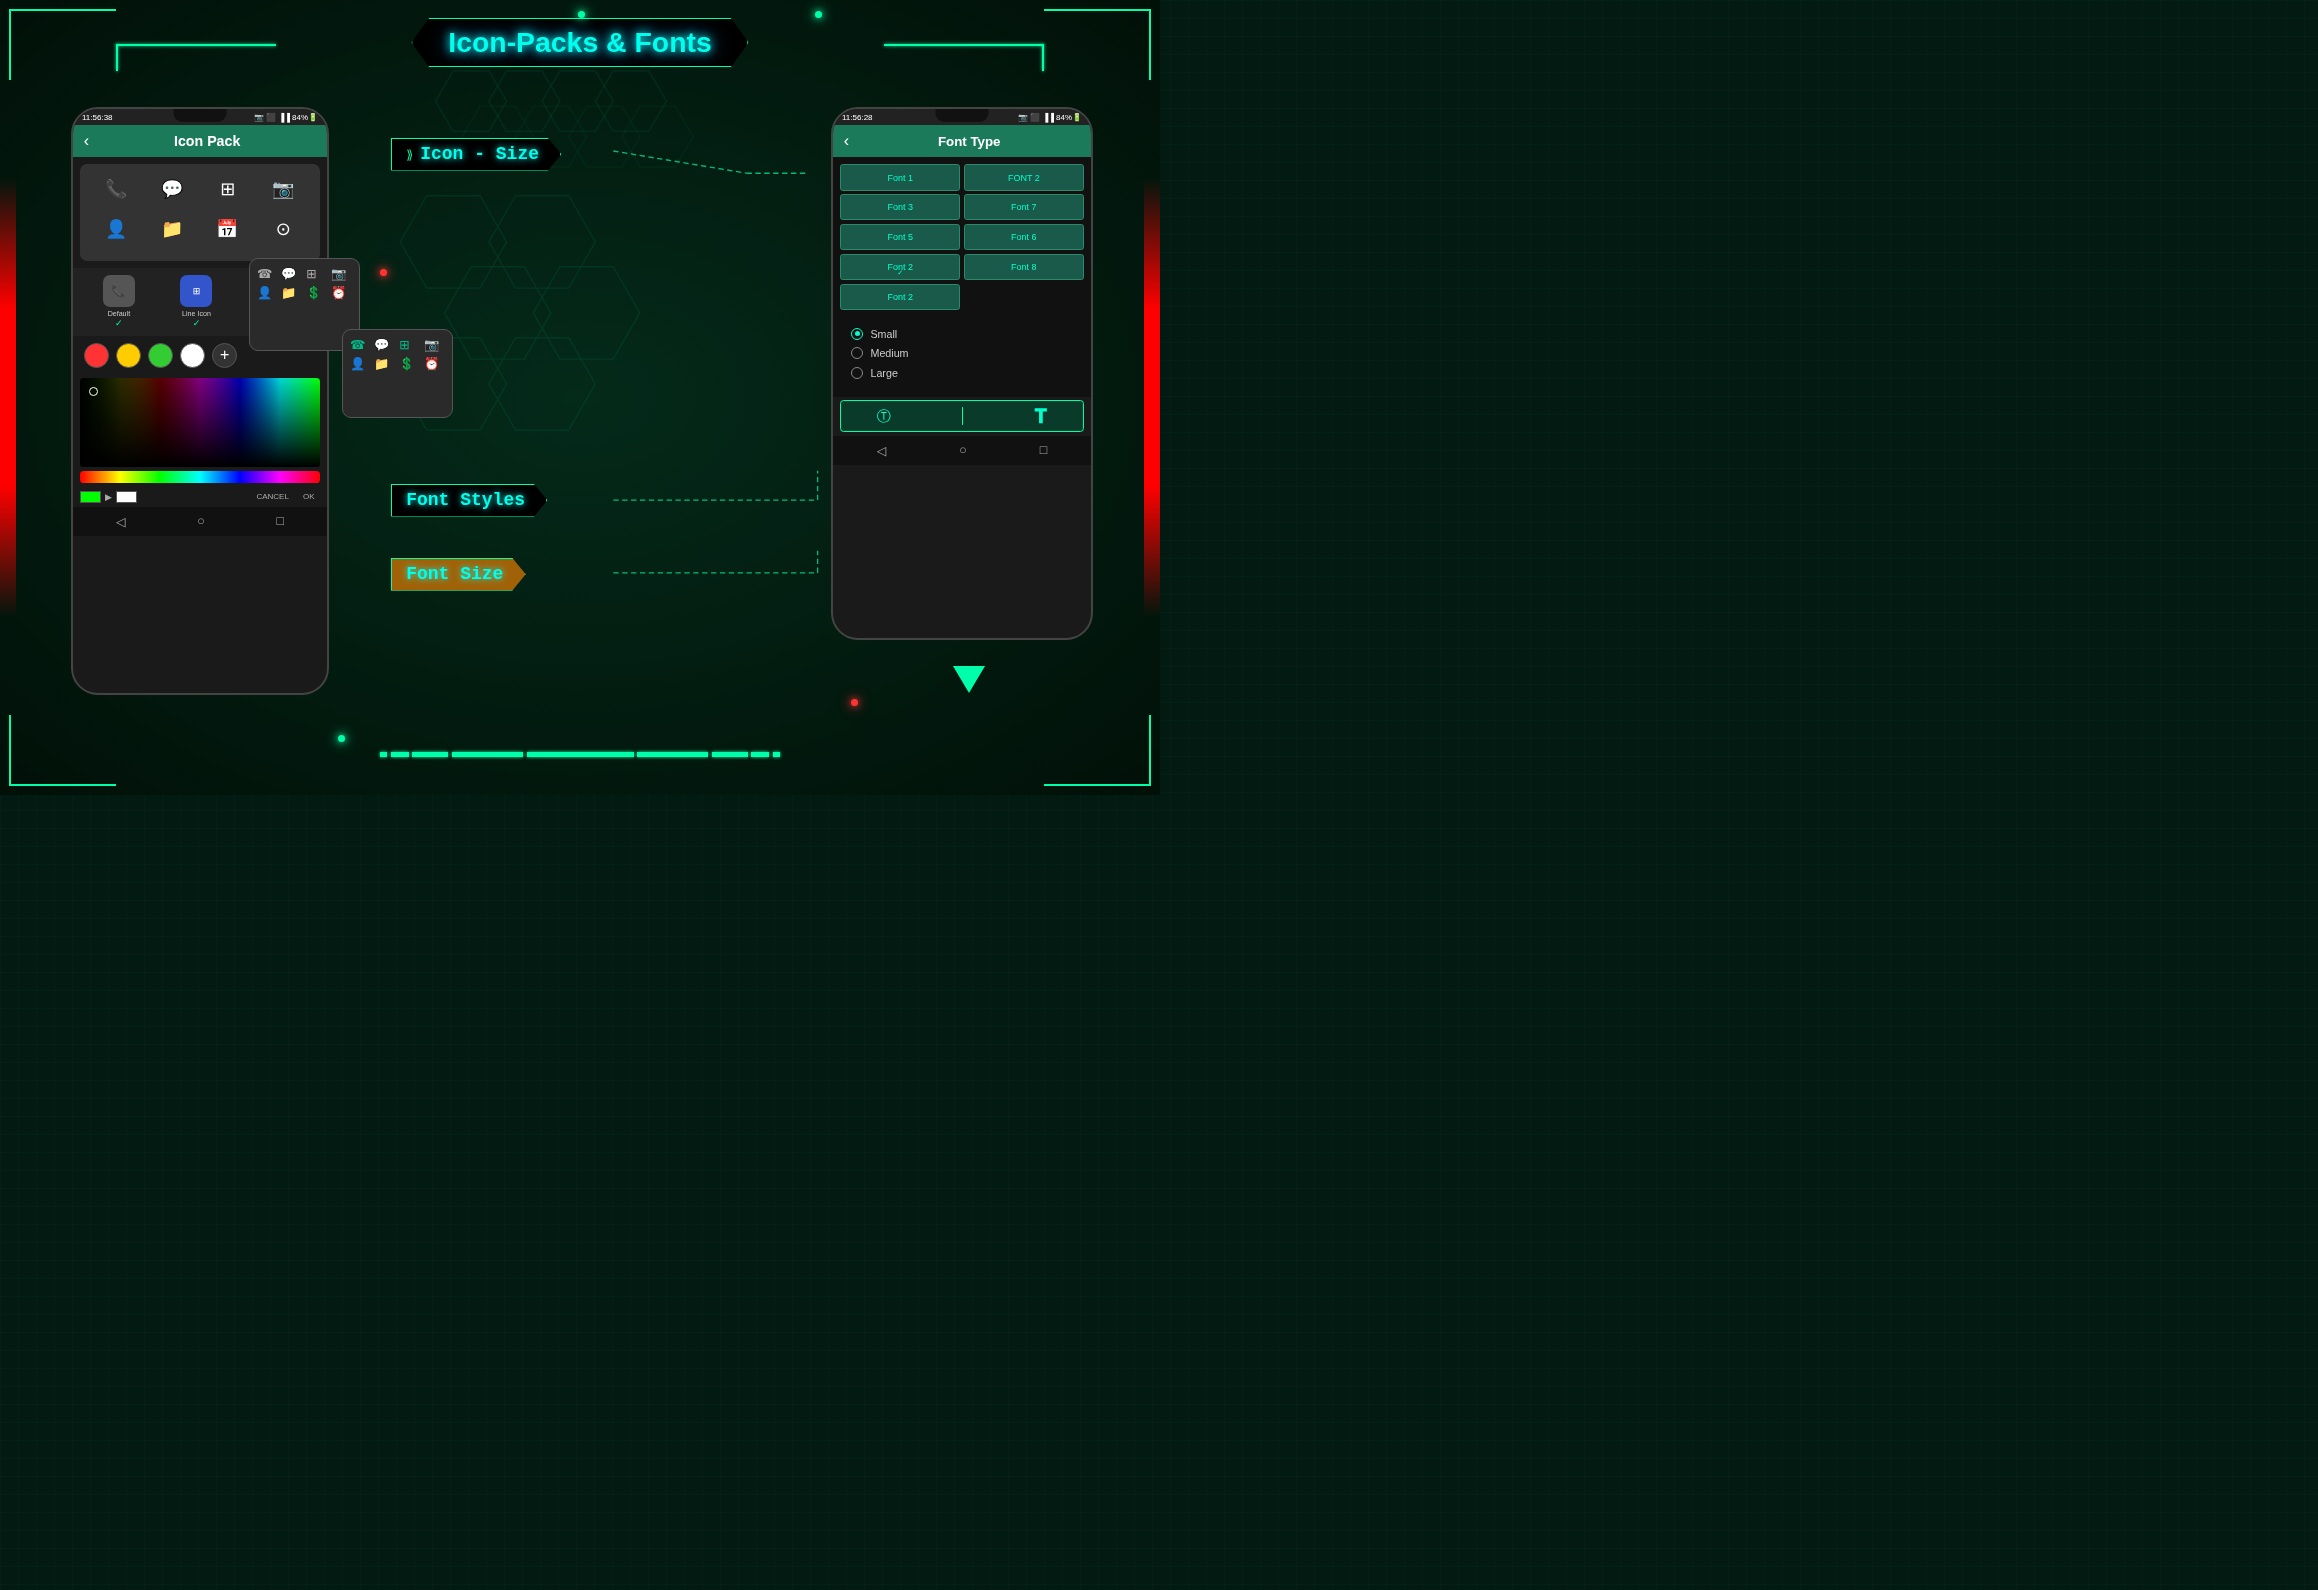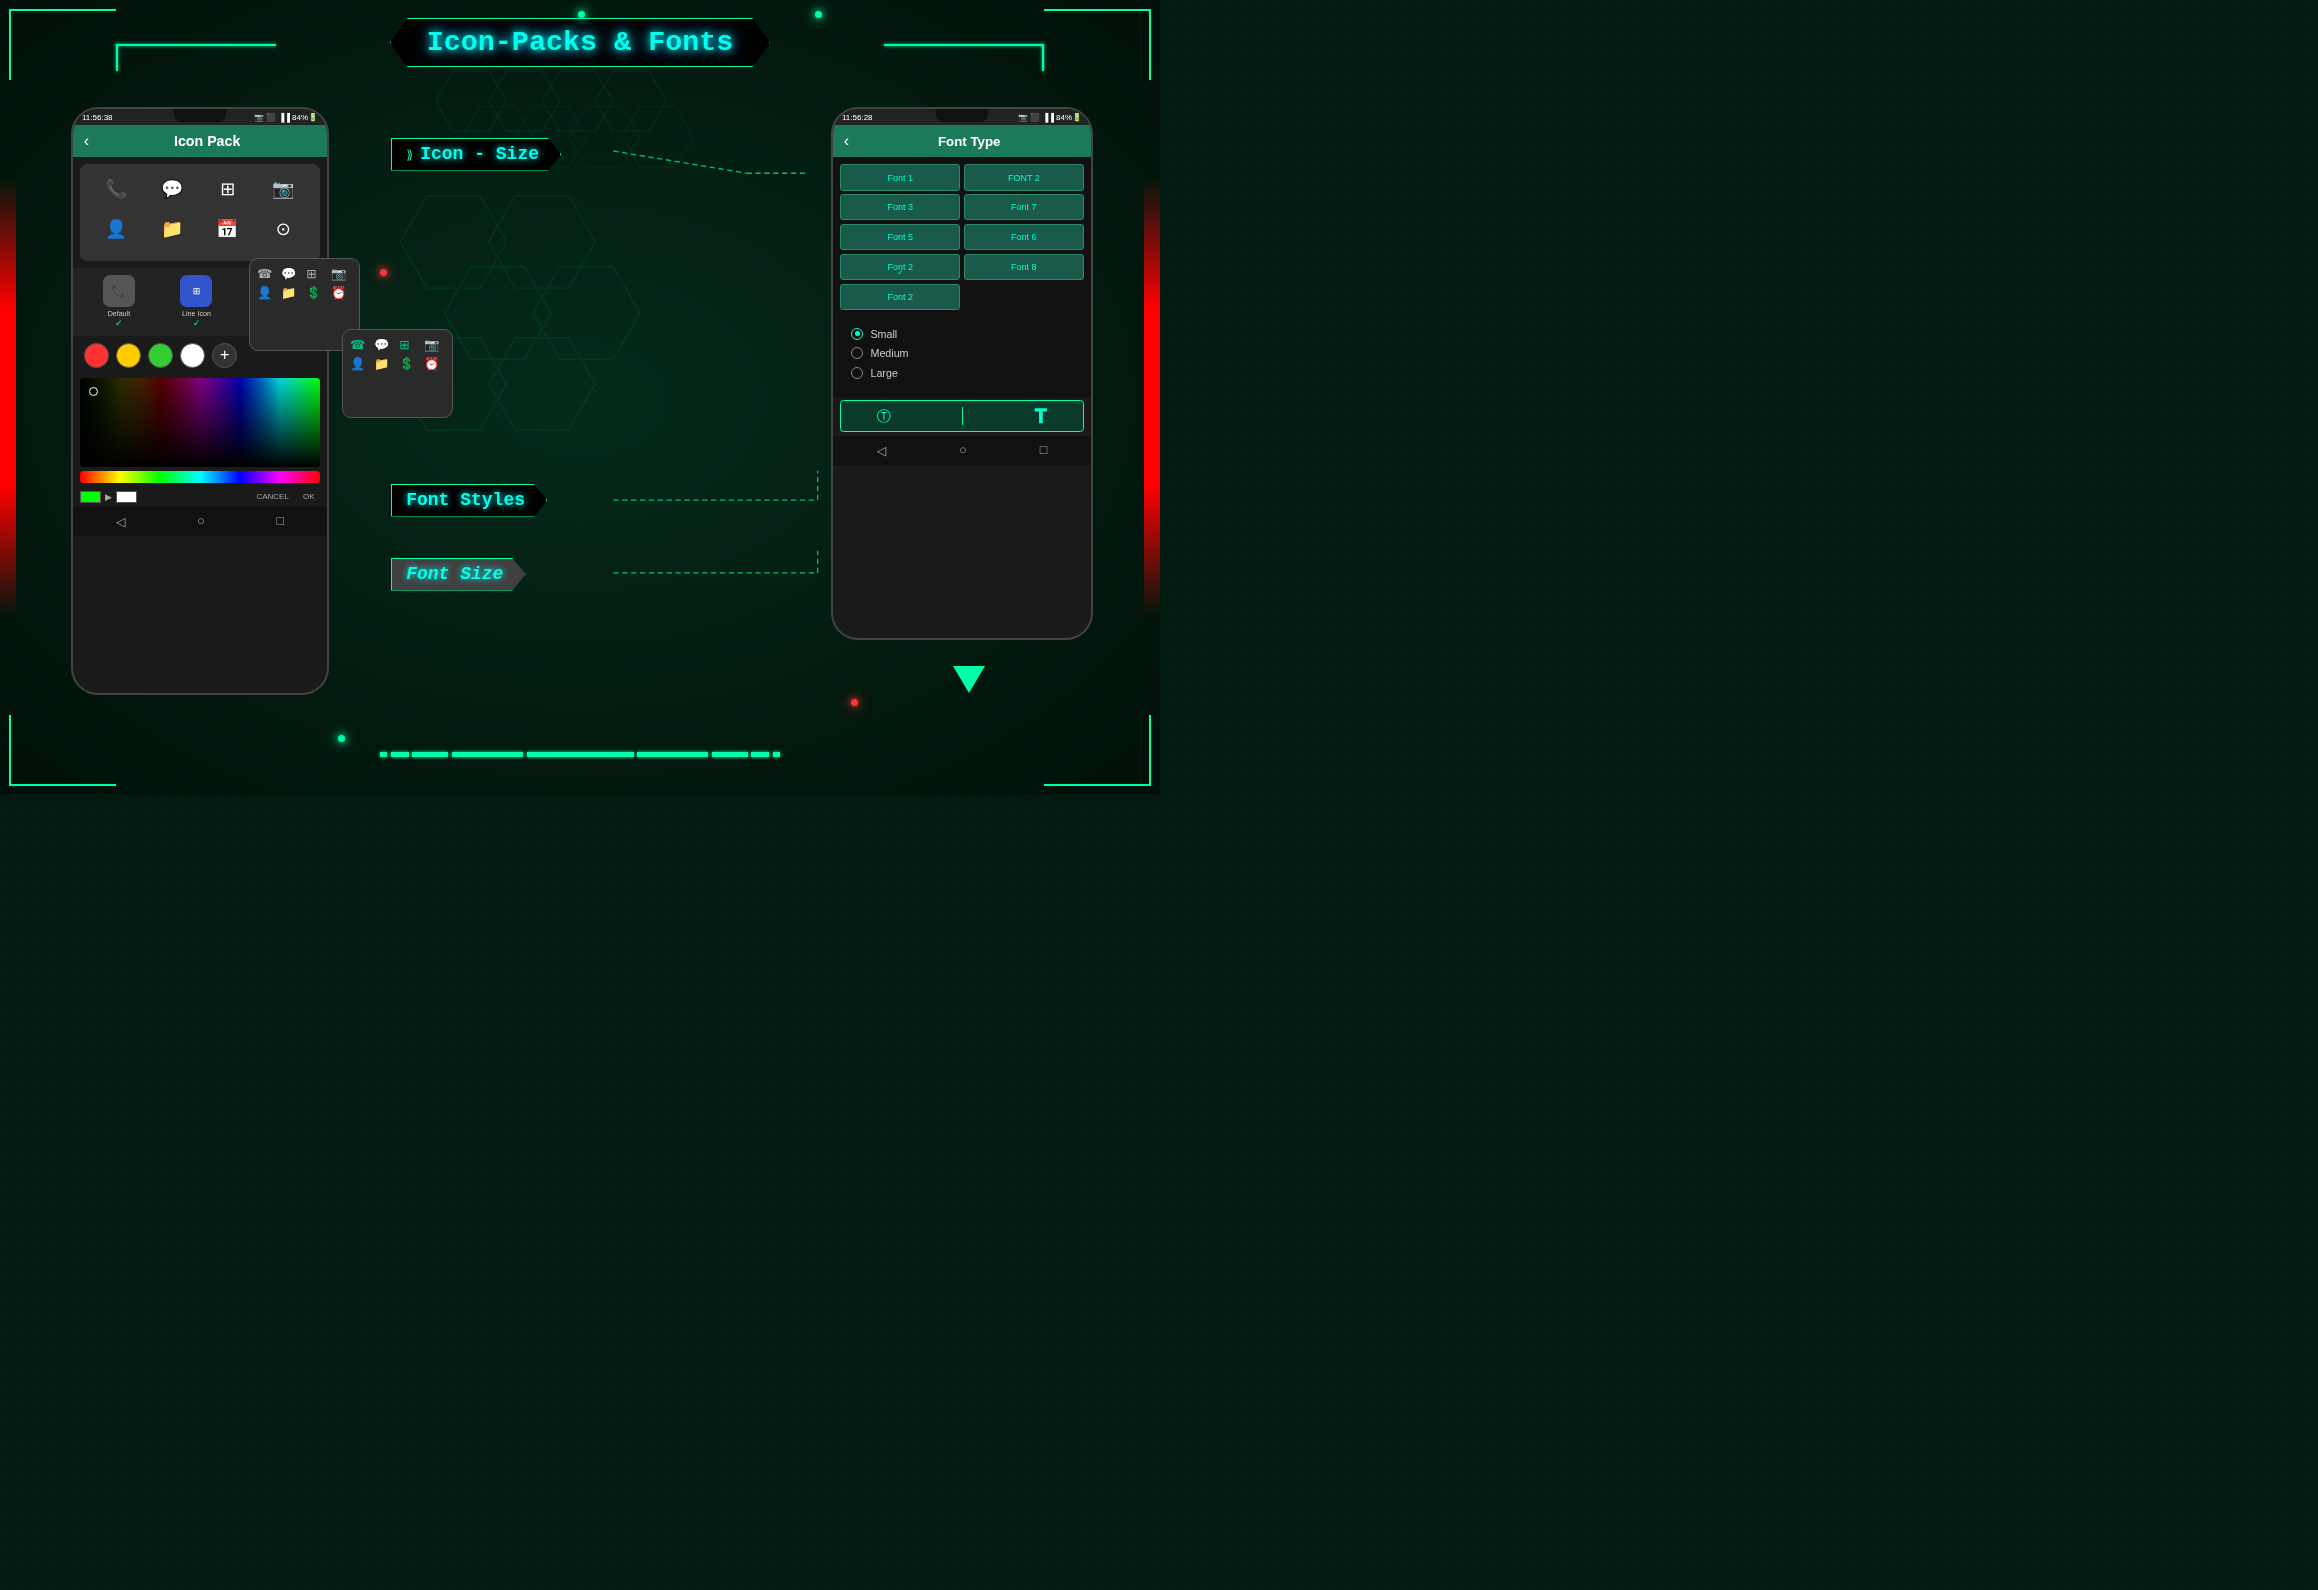--- a/index.html
+++ b/index.html
@@ -59,21 +59,21 @@
       z-index: 10;
       background: #000;
       border: 1.8px solid #00ffaa;
       padding: 7.1px 36px;
       clip-path: polygon(18px 0%, calc(100% - 18px) 0%, 100% 50%, calc(100% - 18px) 100%, 18px 100%, 0% 50%);
     }
     .page-title {
       color: #00ffee;
       font-size: 28.4px;
       font-weight: bold;
-      font-family: Liberation Mono, monospace;
+      font-family: Liberation Sans, sans-serif;
       text-shadow: 0 0 9px #00ffee, 0 0 18px #00aaff;
       white-space: nowrap;
     }
 
     
     .phone-left {
       position: absolute;
       left: 71px;
       top: 107px;
       width: 258px;
@@ -268,25 +268,24 @@
       top: 484px;
       left: 391px;
       background: #000;
       border: 1.8px solid #00ffaa;
       padding: 5.3px 21.3px 5.3px 14.2px;
       clip-path: polygon(0 0, calc(100% - 13.3px) 0, 100% 50%, calc(100% - 13.3px) 100%, 0 100%);
     }
     .banner-font-size {
       top: 558px;
       left: 391px;
-      background: #404040;
+      background: #a16207;
       border: 1.8px solid #00ffaa;
       padding: 5.3px 21.3px 5.3px 14.2px;
       clip-path: polygon(0 0, calc(100% - 13.3px) 0, 100% 50%, calc(100% - 13.3px) 100%, 0 100%);
-      font-style: italic;
     }
     .banner-text {
       color: #00ffee;
       font-size: 18px;
       font-weight: bold;
       font-family: 'Courier New', monospace;
       text-shadow: 0 0 7.1px #00ffee;
     }
 
     

